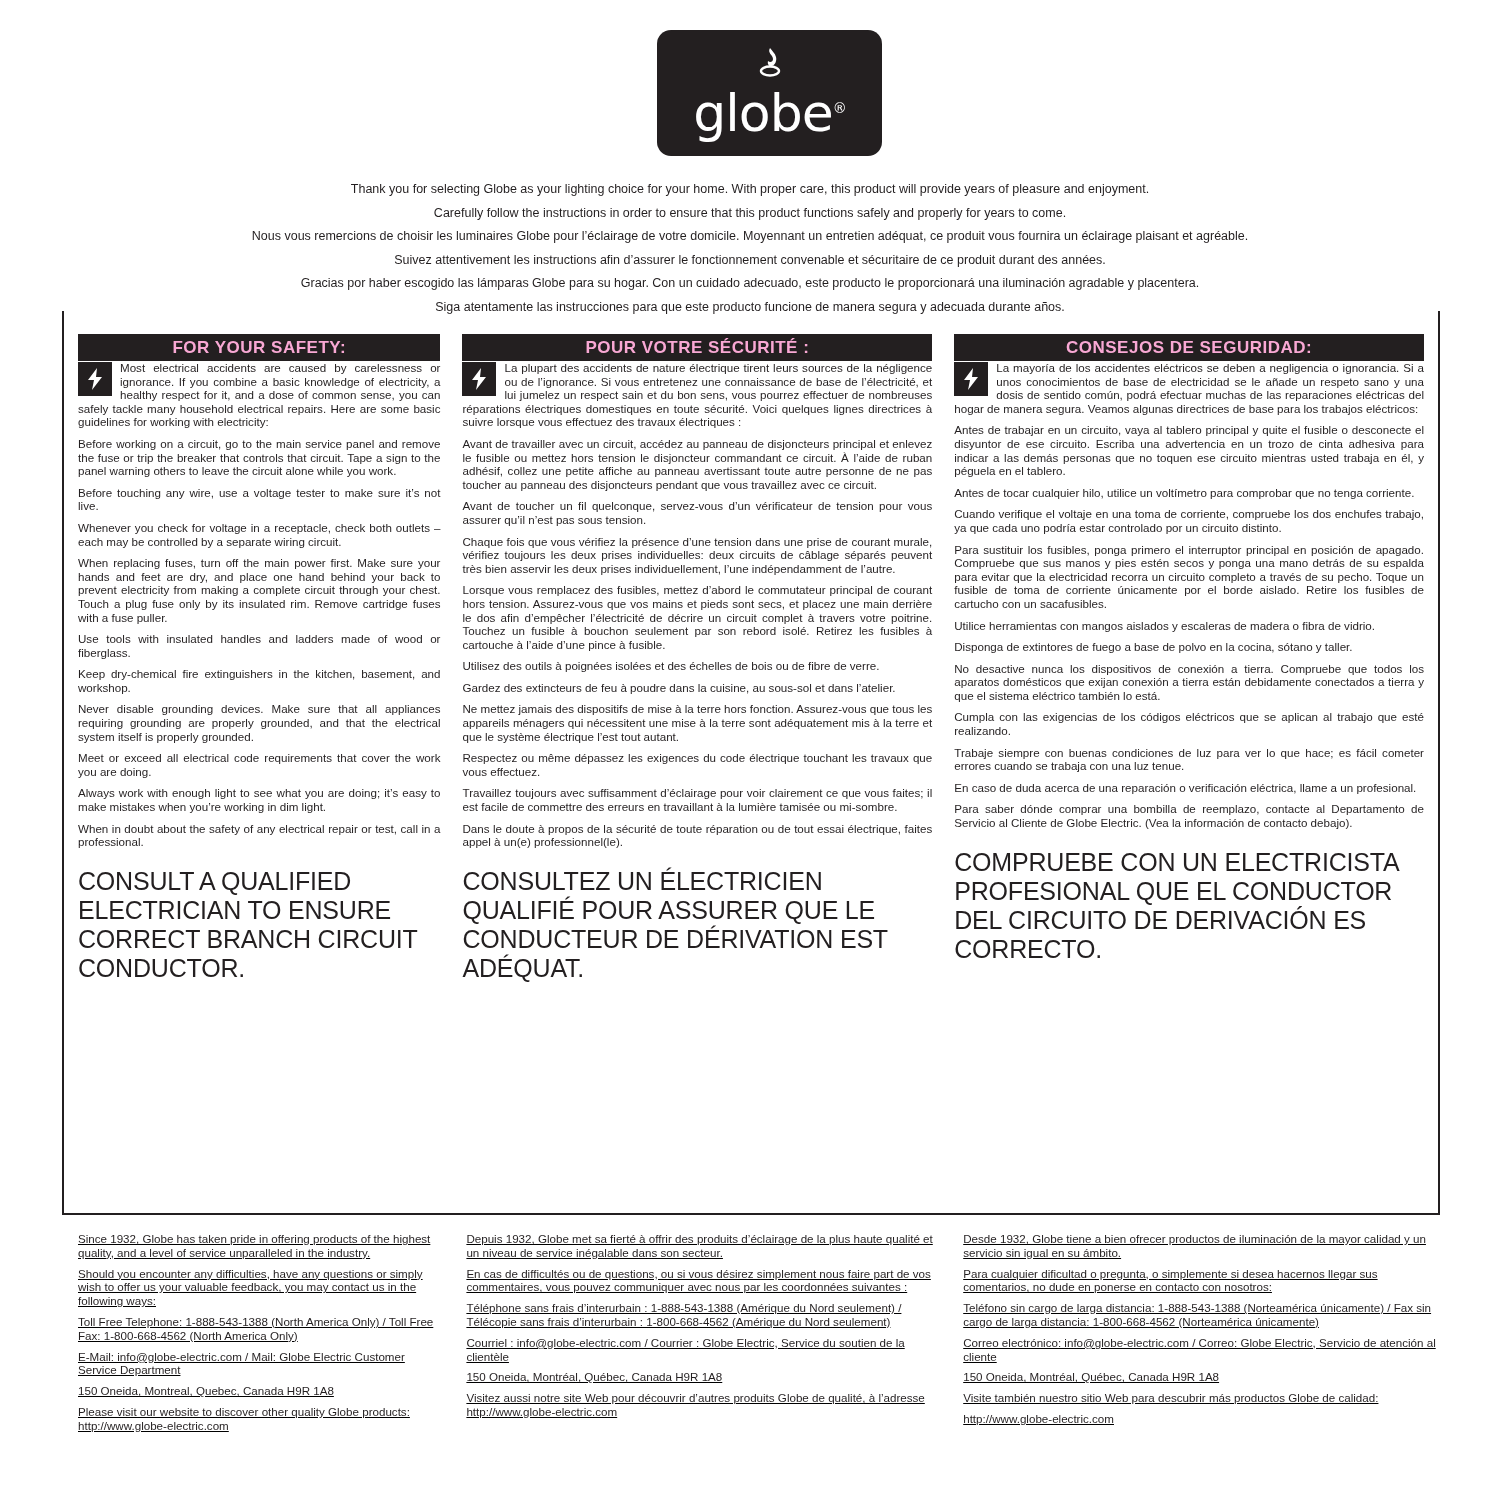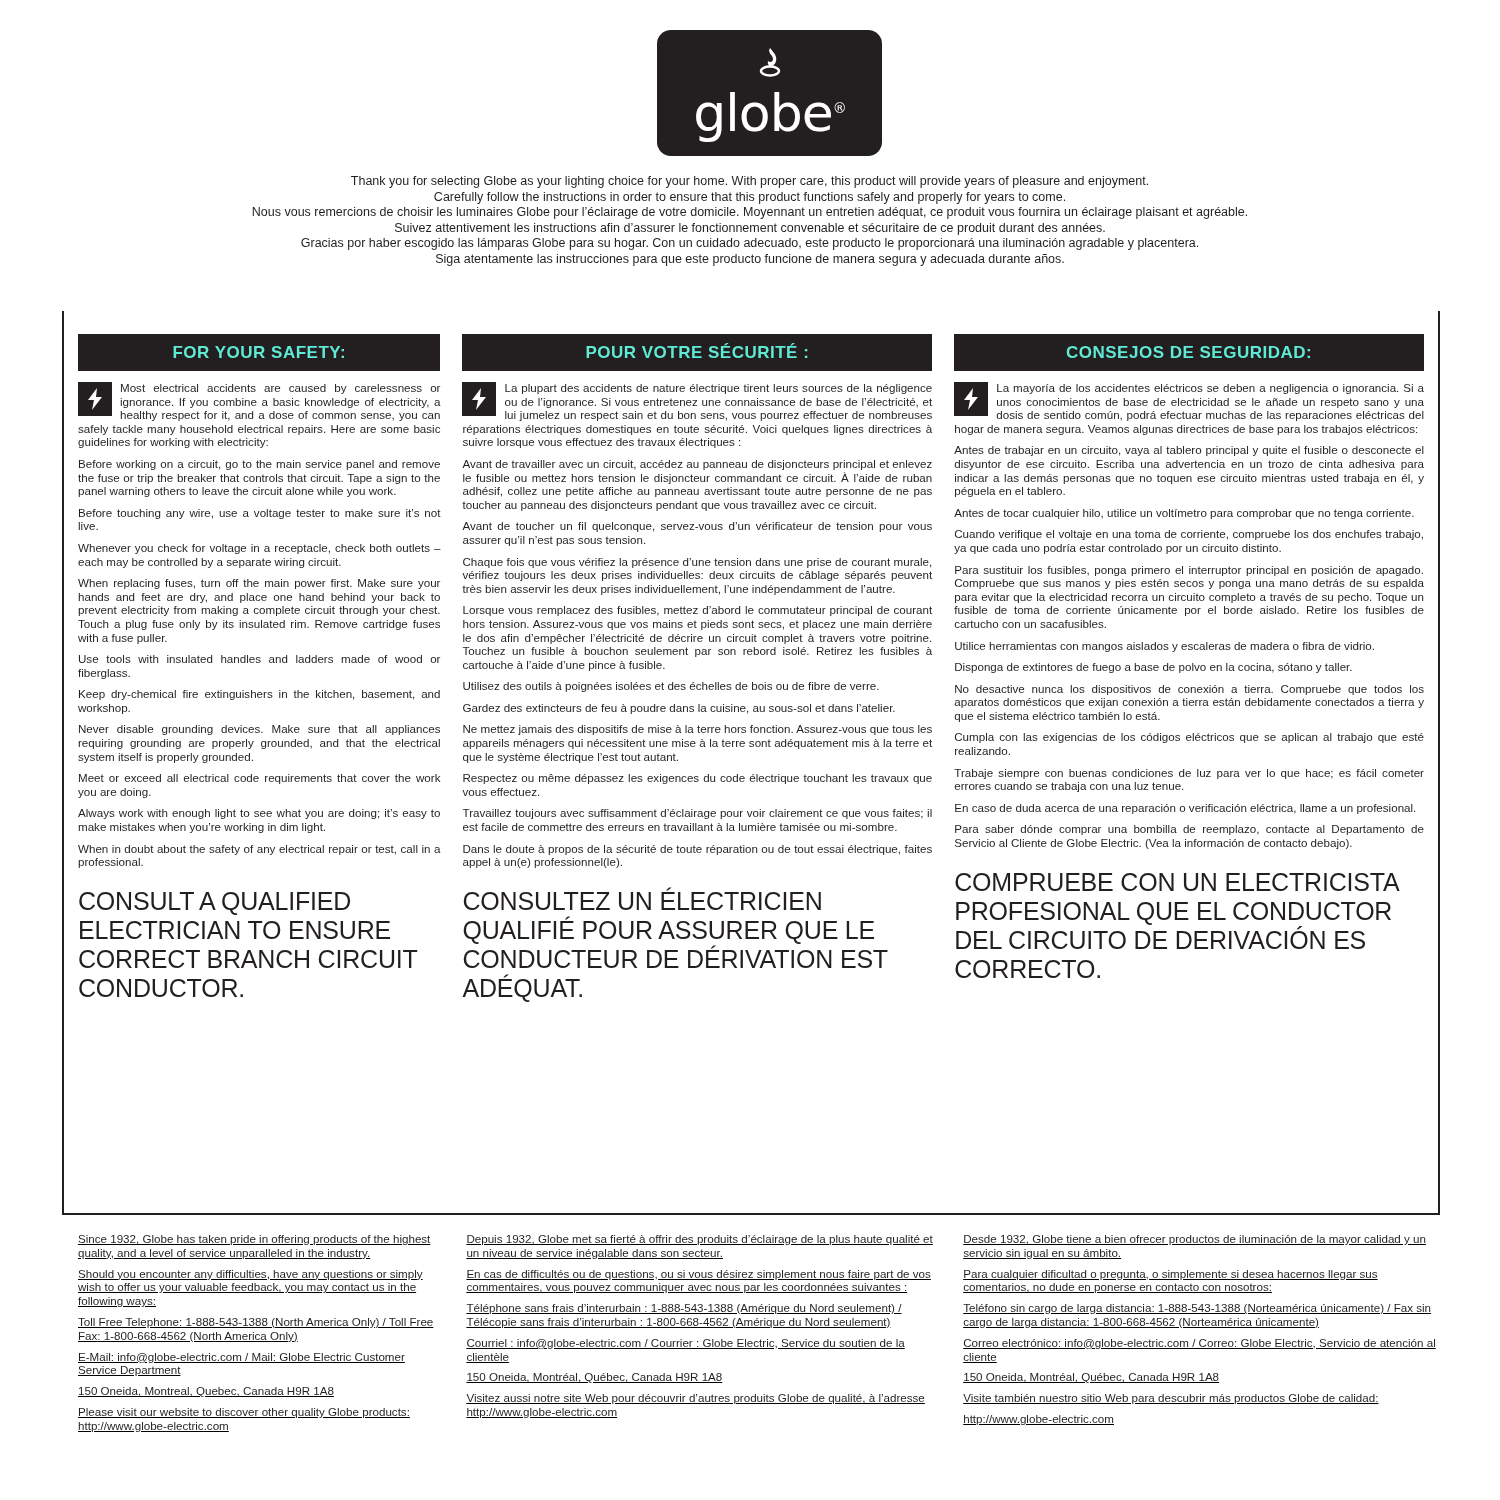--- a/index.html
+++ b/index.html
@@ -42,21 +42,21 @@
   
   .intro {
     position: absolute;
     left: 60px; top: 174px;
     width: 1380px;
     text-align: center;
     font-size: 12.5px;
     line-height: 15.5px;
     color: #231f20;
   }
-  .intro p { margin: 0; }
+  .intro p { margin: 8px; }
 
   
   .title-bar {
     position: absolute;
     left: 62px; top: 277px;
     width: 1378px; height: 34px;
     background: #231f20;
     color: #ffffff;
     display: flex; align-items: center; justify-content: center;
     font-size: 21px;
@@ -79,27 +79,26 @@
     width: 1378px;
     display: flex;
     gap: 22px;
     padding: 0 16px;
   }
   .col { width: 392px; }
   .col.wide { width: 508px; }
 
   .sec-head {
     background: #231f20;
-    color: #5eead4;
-    height: 37px;
+    color: #f9a8d4;
+    height: 27px;
     display: flex; align-items: center; justify-content: center;
     font-size: 17px;
     font-weight: bold;
     letter-spacing: 0.5px;
-    margin-bottom: 10px;
   }
 
   .body-text {
     font-size: 11.6px;
     line-height: 13.6px;
     text-align: justify;
     color: #231f20;
   }
   .body-text p { margin: 0 0 8px 0; }
   .body-text p:last-child { margin-bottom: 0; }

